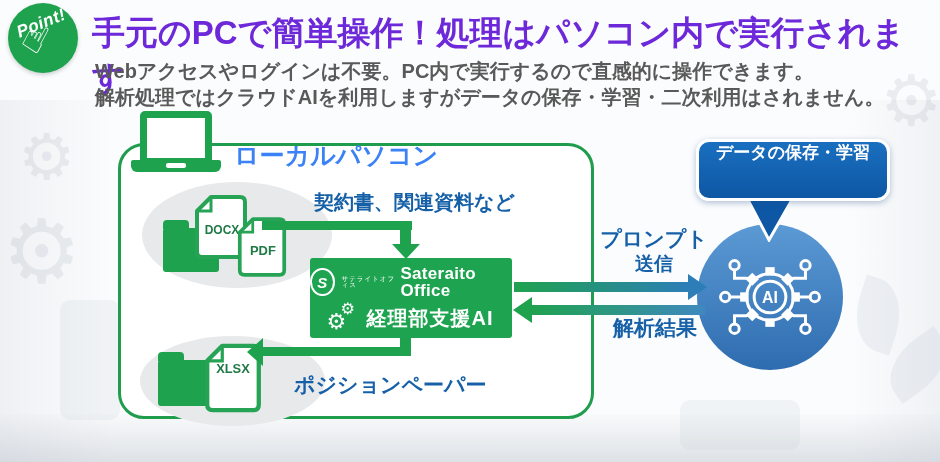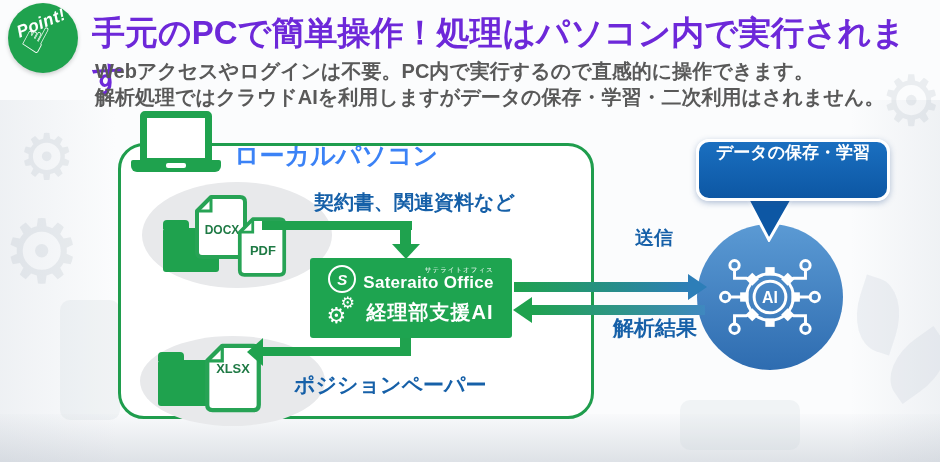--- a/index.html
+++ b/index.html
@@ -51,21 +51,21 @@
 
   .gbar{position:absolute;background:#1fa24e;z-index:5;}
   .tri{position:absolute;width:0;height:0;z-index:5;}
 
   
   .app-box{position:absolute;left:310px;top:258px;width:202px;height:80px;background:#1ea450;
     border-radius:3px;z-index:6;color:#fff;}
   .brand-row{display:flex;align-items:center;justify-content:center;gap:7px;margin-top:7px;}
   .s-logo{width:24px;height:24px;border:2.5px solid #fff;border-radius:50%;
     display:flex;align-items:center;justify-content:center;font-weight:bold;font-size:15px;font-style:italic;}
-  .brand-col{display:flex;flex-direction:column;align-items:flex-end;line-height:1;}
+  .brand-col{display:flex;flex-direction:row;align-items:center;line-height:1;}
   .brand-ruby{font-size:6.5px;letter-spacing:1px;}
   .brand-name{font-size:17px;font-weight:800;letter-spacing:.3px;}
   .prod-row{display:flex;align-items:center;justify-content:center;gap:8px;margin-top:4px;}
   .gears{font-family:"DejaVu Sans",sans-serif;line-height:1;position:relative;width:30px;height:30px;}
   .gears .g1{position:absolute;left:-2px;top:8px;font-size:22px;}
   .gears .g2{position:absolute;left:12px;top:-2px;font-size:16px;}
   .prod-name{font-size:20px;font-weight:800;letter-spacing:1px;}
 
   
   .arrow-right-bar{position:absolute;left:514px;top:282px;width:176px;height:10px;
@@ -162,20 +162,21 @@
 <div class="ellipse" style="left:140px;top:336px;width:185px;height:90px;"></div>
 <div class="folder" style="left:158px;top:360px;width:58px;height:46px;"></div>
 <svg class="doc" style="left:204px;top:340px;" width="58" height="76" viewBox="0 0 54 66">
   <path d="M17 3 H46 Q51 3 51 8 V58 Q51 63 46 63 H8 Q3 63 3 58 V17 Z" fill="#fff" stroke="#27a355" stroke-width="4" stroke-linejoin="round"></path>
   <path d="M17 3 L17 17 L3 17" fill="none" stroke="#27a355" stroke-width="3"></path>
   <text x="27" y="28" text-anchor="middle" font-size="12" font-weight="bold" fill="#1f7a45">XLSX</text>
 </svg>
 <div class="io-label" style="left:294px;top:371px;font-size:21px;text-align:right;">ポジションペーパー</div>
 
 <div class="prompt-label">
+  <div>プロンプト</div>
   <div class="l2">送信</div>
 </div>
 <div class="arrow-right-bar"></div>
 <div class="arrow-right-head"></div>
 <div class="arrow-left-bar"></div>
 <div class="arrow-left-head"></div>
 <div class="result-label">解析結果</div>
 
 <div class="ai-circle">
   <svg width="112" height="112" viewBox="0 0 120 120">

